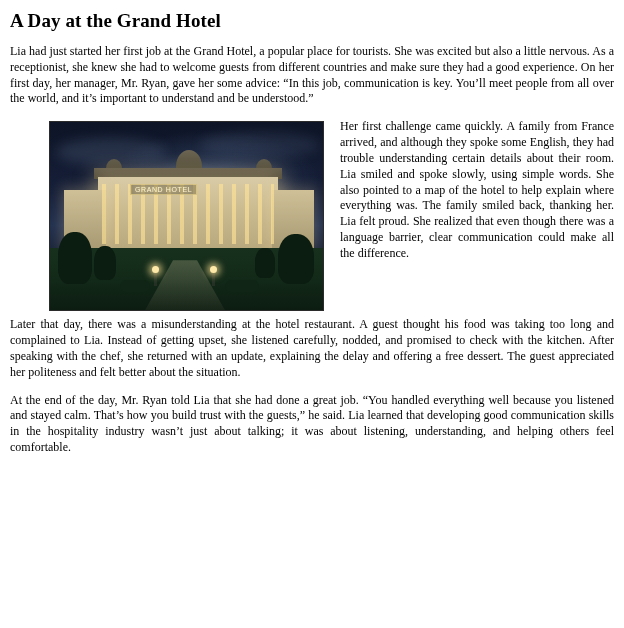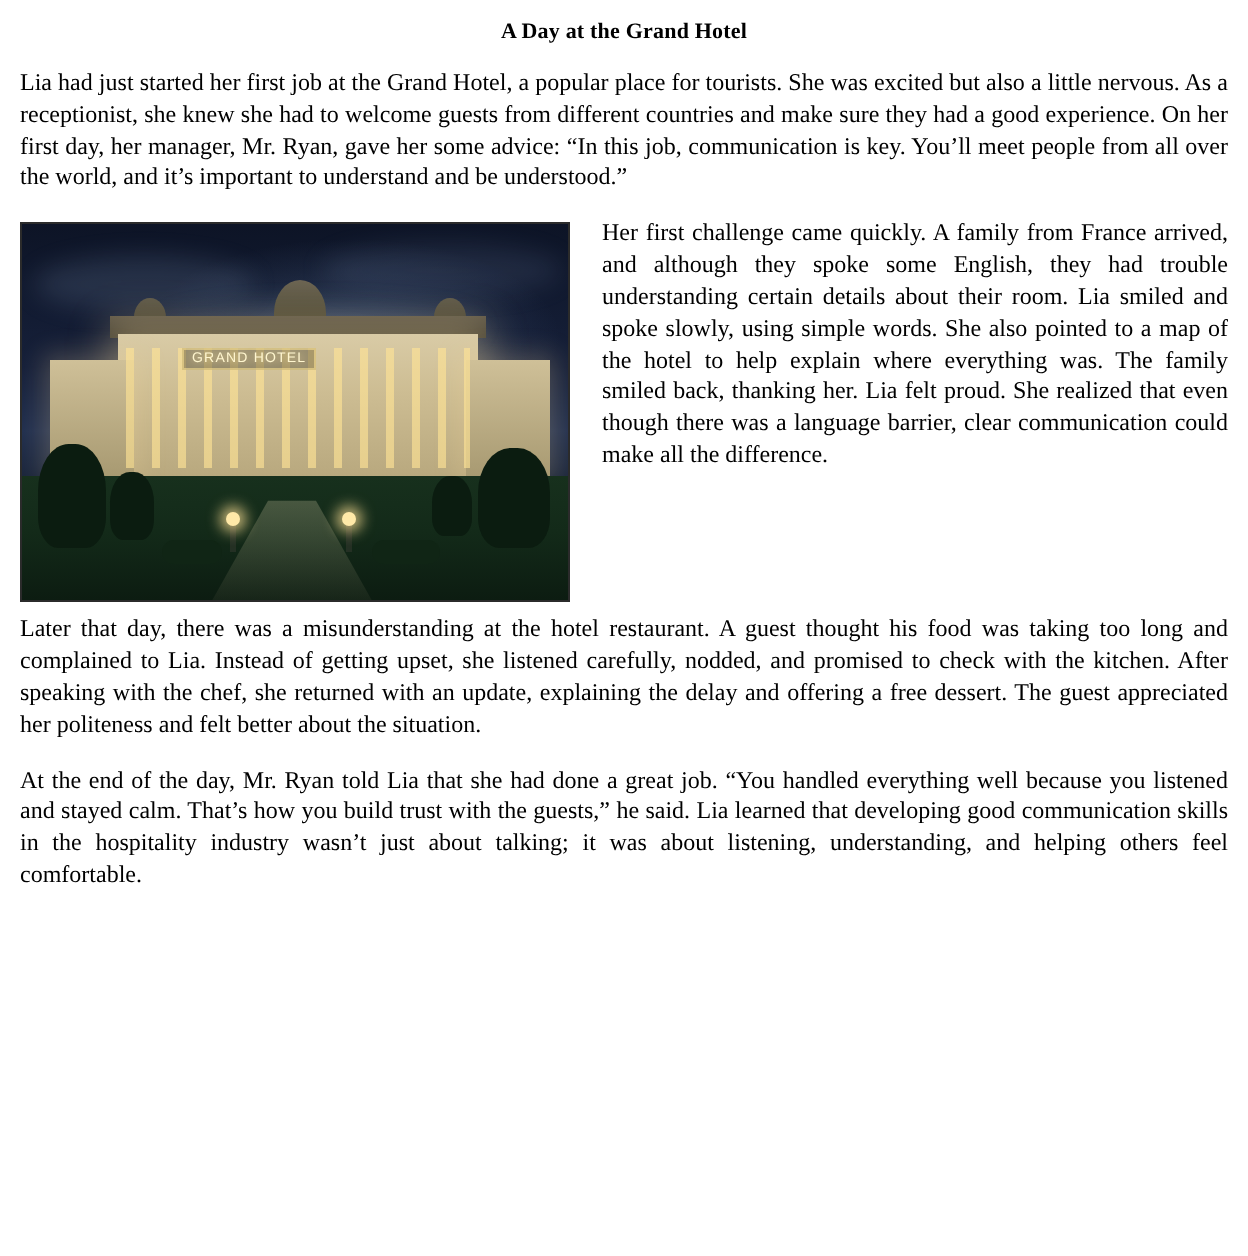--- a/index.html
+++ b/index.html
@@ -15,38 +15,39 @@
     overflow: hidden;
   }
   .page {
     width: 624px;
     height: 628px;
     box-sizing: border-box;
     padding: 8px 10px 0 10px;
     position: relative;
   }
   .title {
-    text-align: center;
+    text-align: left;
     font-weight: bold;
-    font-size: 11px;
+    font-size: 19px;
     margin: 2px 0 12px 0;
     letter-spacing: 0.1px;
   }
   p {
     margin: 0 0 12px 0;
     font-size: 12px;
     line-height: 1.32;
     text-align: justify;
     text-justify: inter-word;
   }
   .para-intro {
     text-align: justify;
   }
   .float-wrap {
     overflow: hidden;
+    margin-left: 39px;
   }
   .photo {
     float: left;
     width: 273px;
     height: 188px;
     margin: 2px 16px 6px 0;
     border: 1px solid #2b2b2b;
     position: relative;
     overflow: hidden;
     background: #0a0d18;

